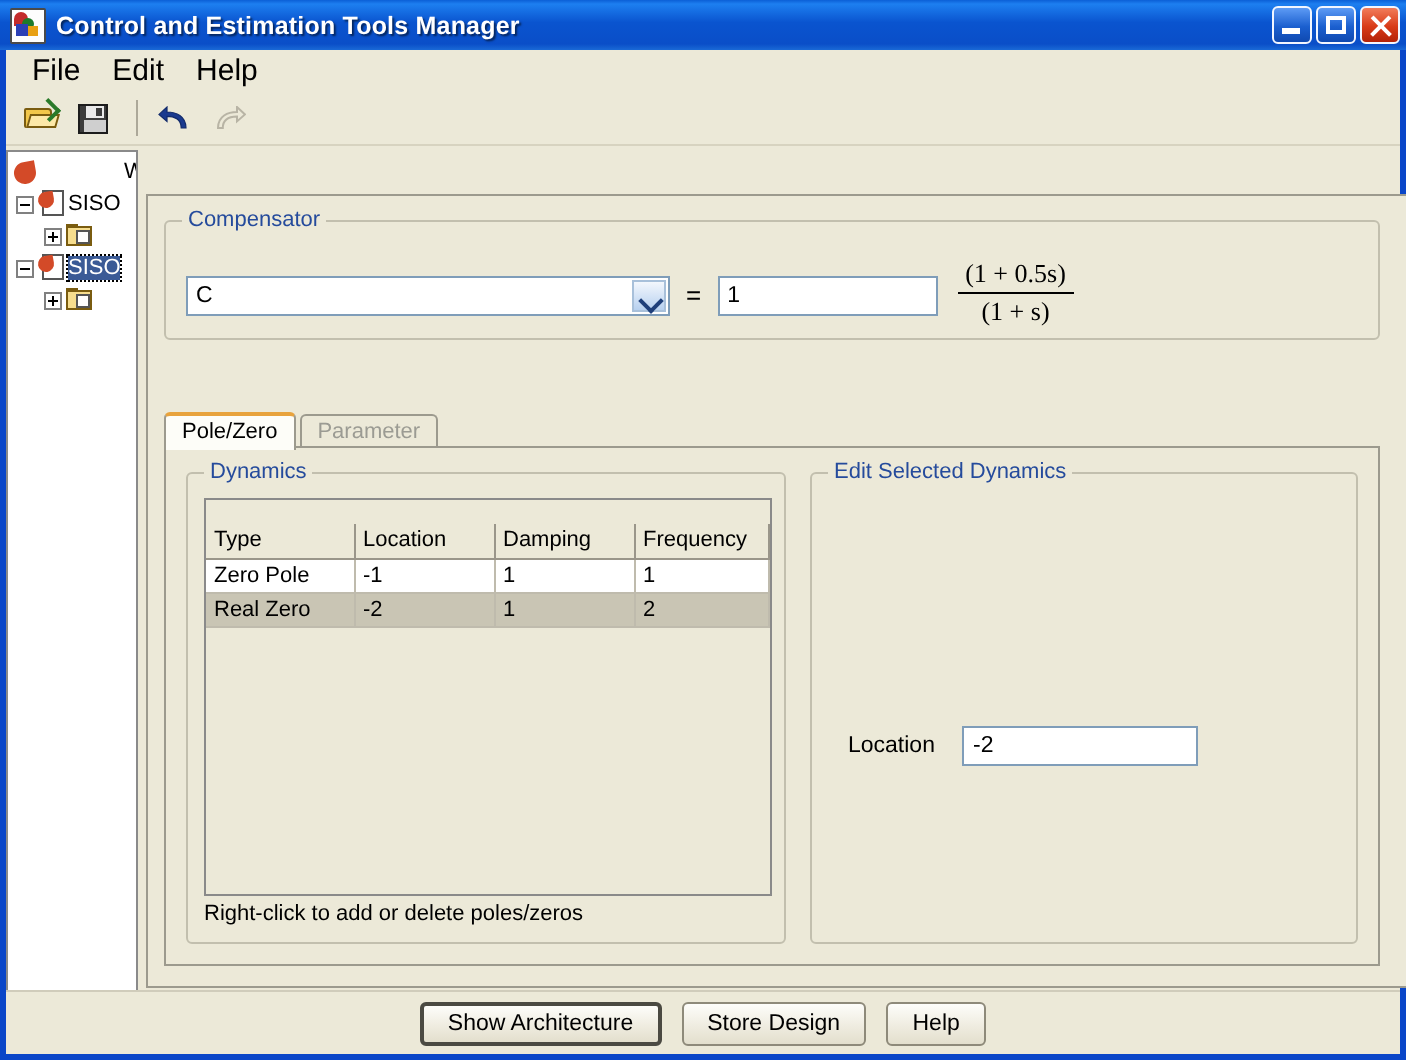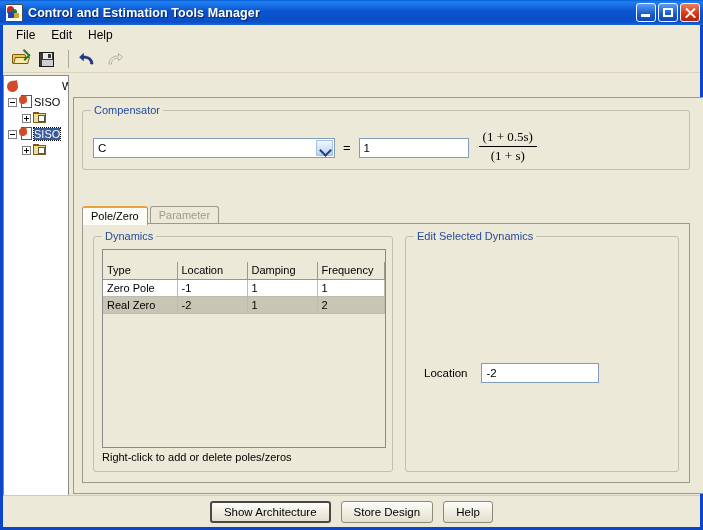--- a/index.html
+++ b/index.html
@@ -49,21 +49,21 @@
   .tb-btn .g-cl1,.tb-btn .g-cl2{position:absolute;left:3px;top:8px;width:13px;height:2.4px;background:#fff;}
   .tb-btn .g-cl1{transform:rotate(45deg);}
   .tb-btn .g-cl2{transform:rotate(-45deg);}
 
   
   .menubar{
     position:absolute;left:3px;top:25px;width:697px;height:20px;
     background:#ece9d8;display:flex;align-items:center;padding-left:5px;
     box-sizing:border-box;
   }
-  .menuitem{padding:2px 8px;color:#000;font-size:12px;cursor:default;}
+  .menuitem{padding:2px 8px;color:#000;font-size:15px;cursor:default;}
 
   
   .toolbar{
     position:absolute;left:3px;top:45px;width:697px;height:28px;
     background:#ece9d8;display:flex;align-items:center;padding-left:6px;
     box-sizing:border-box;border-bottom:1px solid #d7d3c0;
   }
   .tbtn{width:24px;height:23px;margin-right:2px;position:relative;}
   .sep{width:1px;height:18px;background:#aca899;margin:0 7px;}
 
@@ -177,21 +177,21 @@
   .frac{
     margin-left:10px;display:inline-block;text-align:center;
     font-family:"Liberation Serif", serif;font-size:13px;color:#000;
     position:relative;top:-1px;
   }
   .frac .num{padding:0 4px 1px 4px;}
   .frac .bar{height:1px;background:#000;}
   .frac .den{padding:1px 4px 0 4px;}
 
   
-  .subtabstrip{position:absolute;left:8px;top:108px;display:flex;align-items:flex-start;}
+  .subtabstrip{position:absolute;left:8px;top:108px;display:flex;align-items:center;}
   .subtab{
     height:17px;line-height:17px;padding:0 8px;font-size:11px;
     background:#ece9d8;border:1px solid #9c9a8e;border-bottom:none;
     border-radius:3px 3px 0 0;margin-right:2px;box-sizing:border-box;color:#000;
   }
   .subtab.active{background:#fdfdf8;border-top:2px solid #e8a33d;height:19px;line-height:17px;z-index:3;}
   .subtab.disabled{color:#9b9b93;}
 
   .subpanel{
     position:absolute;left:8px;top:125px;width:608px;height:260px;

